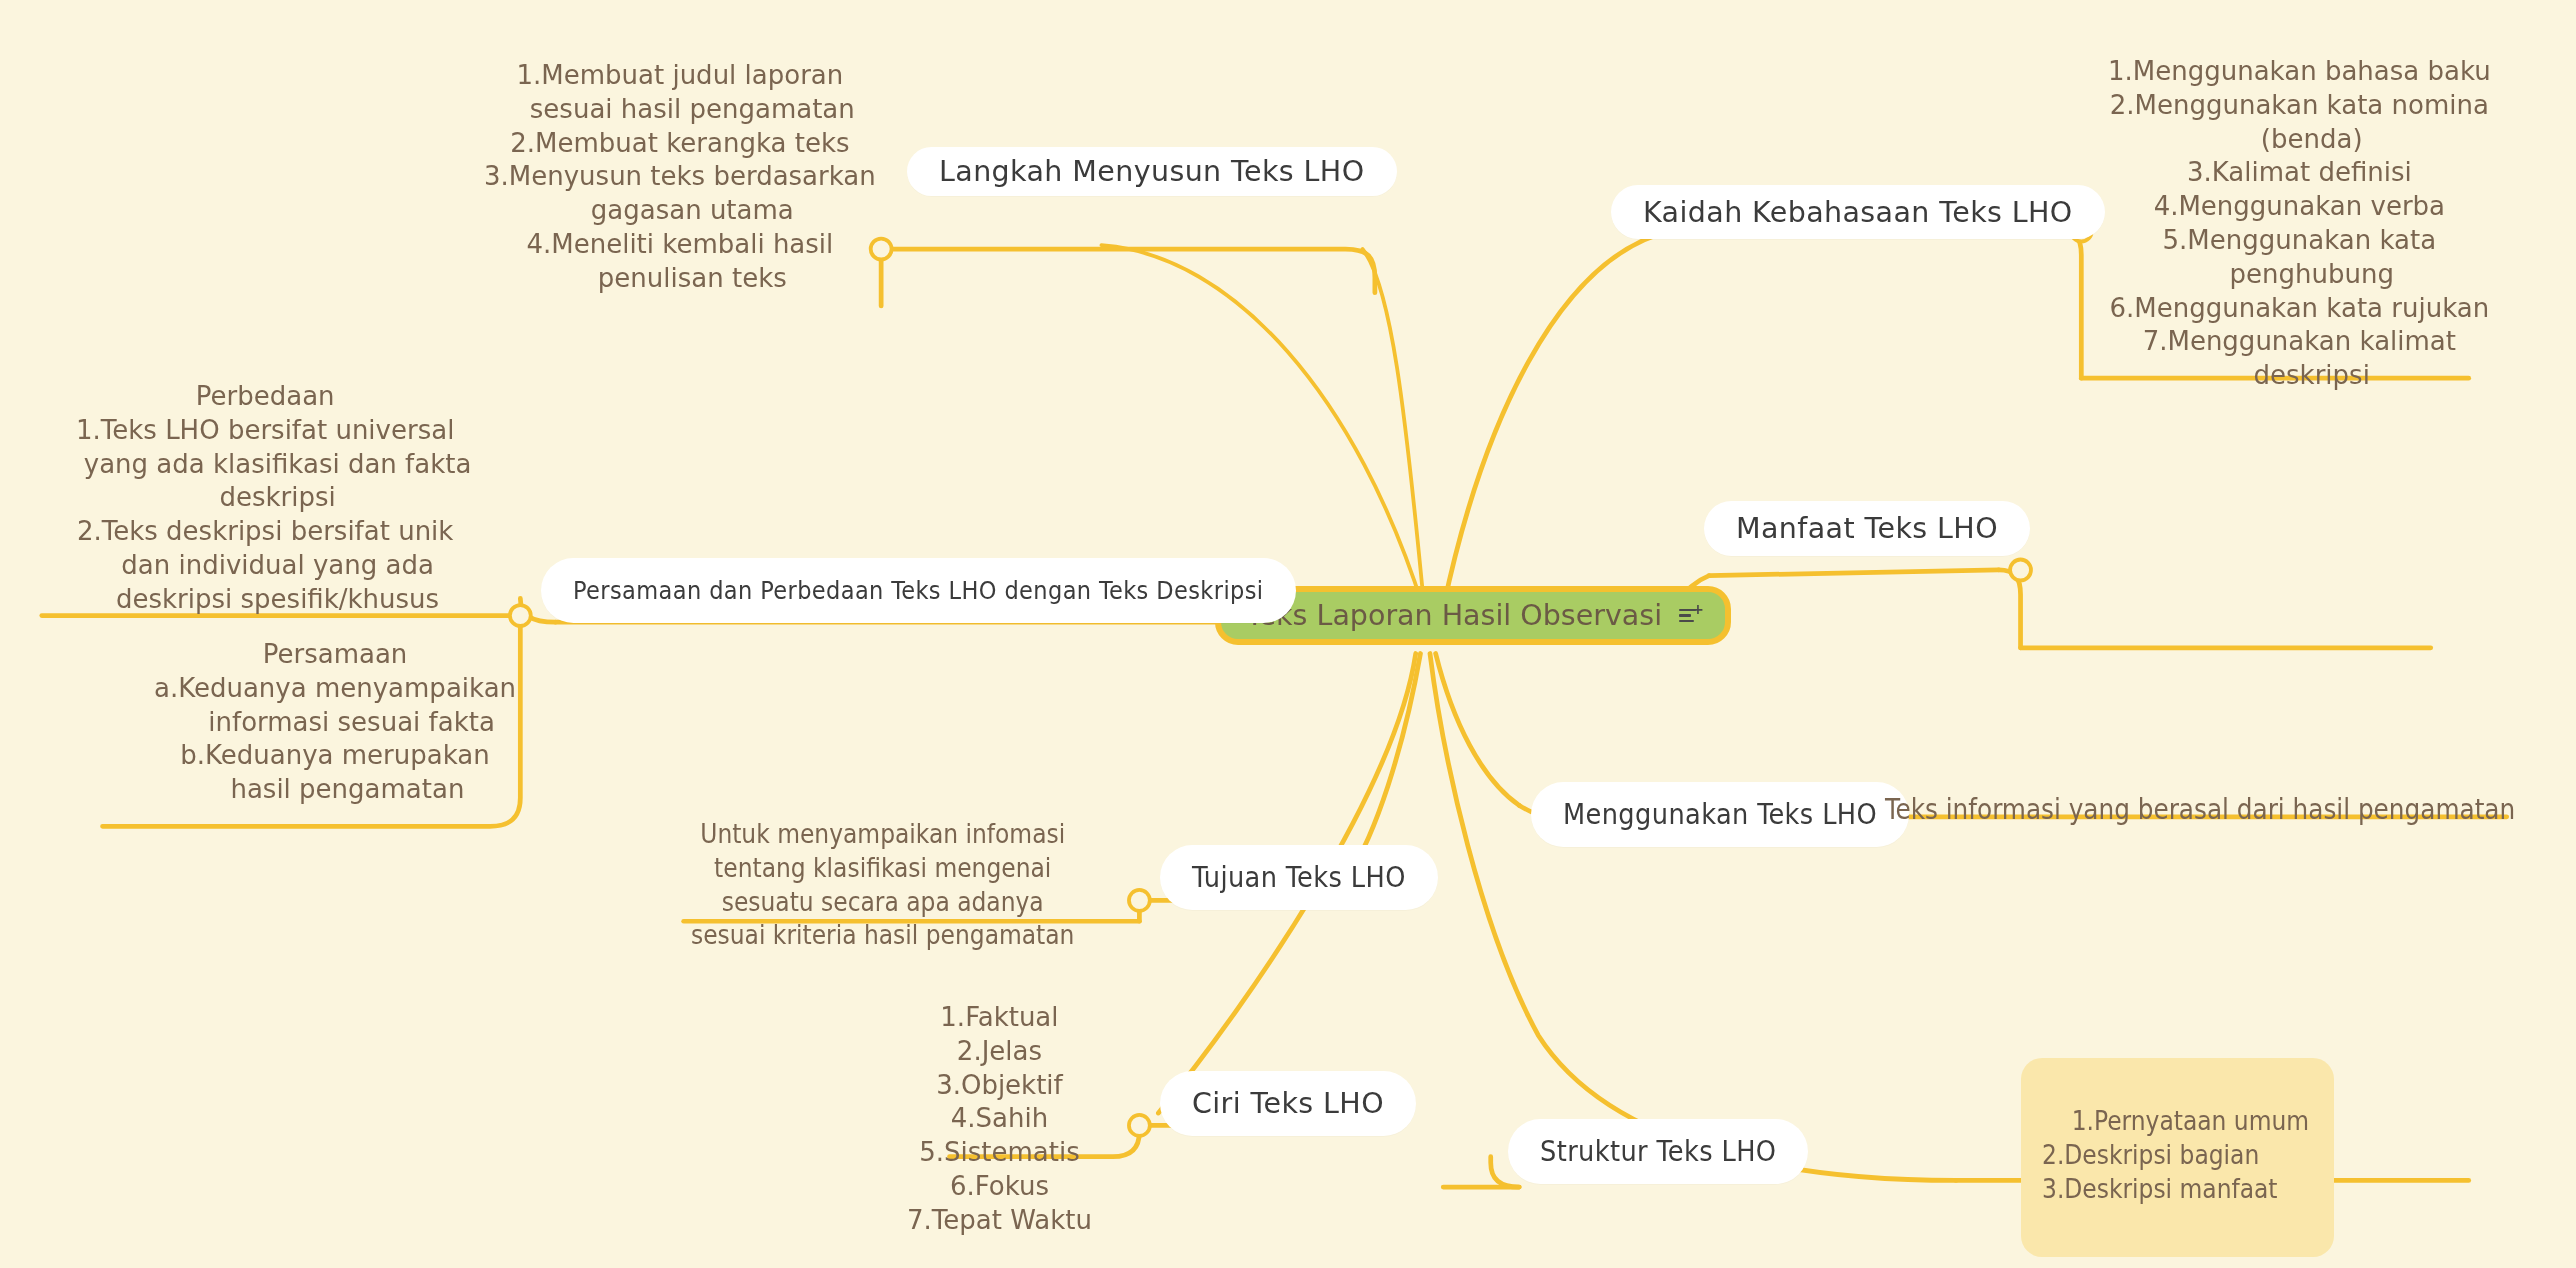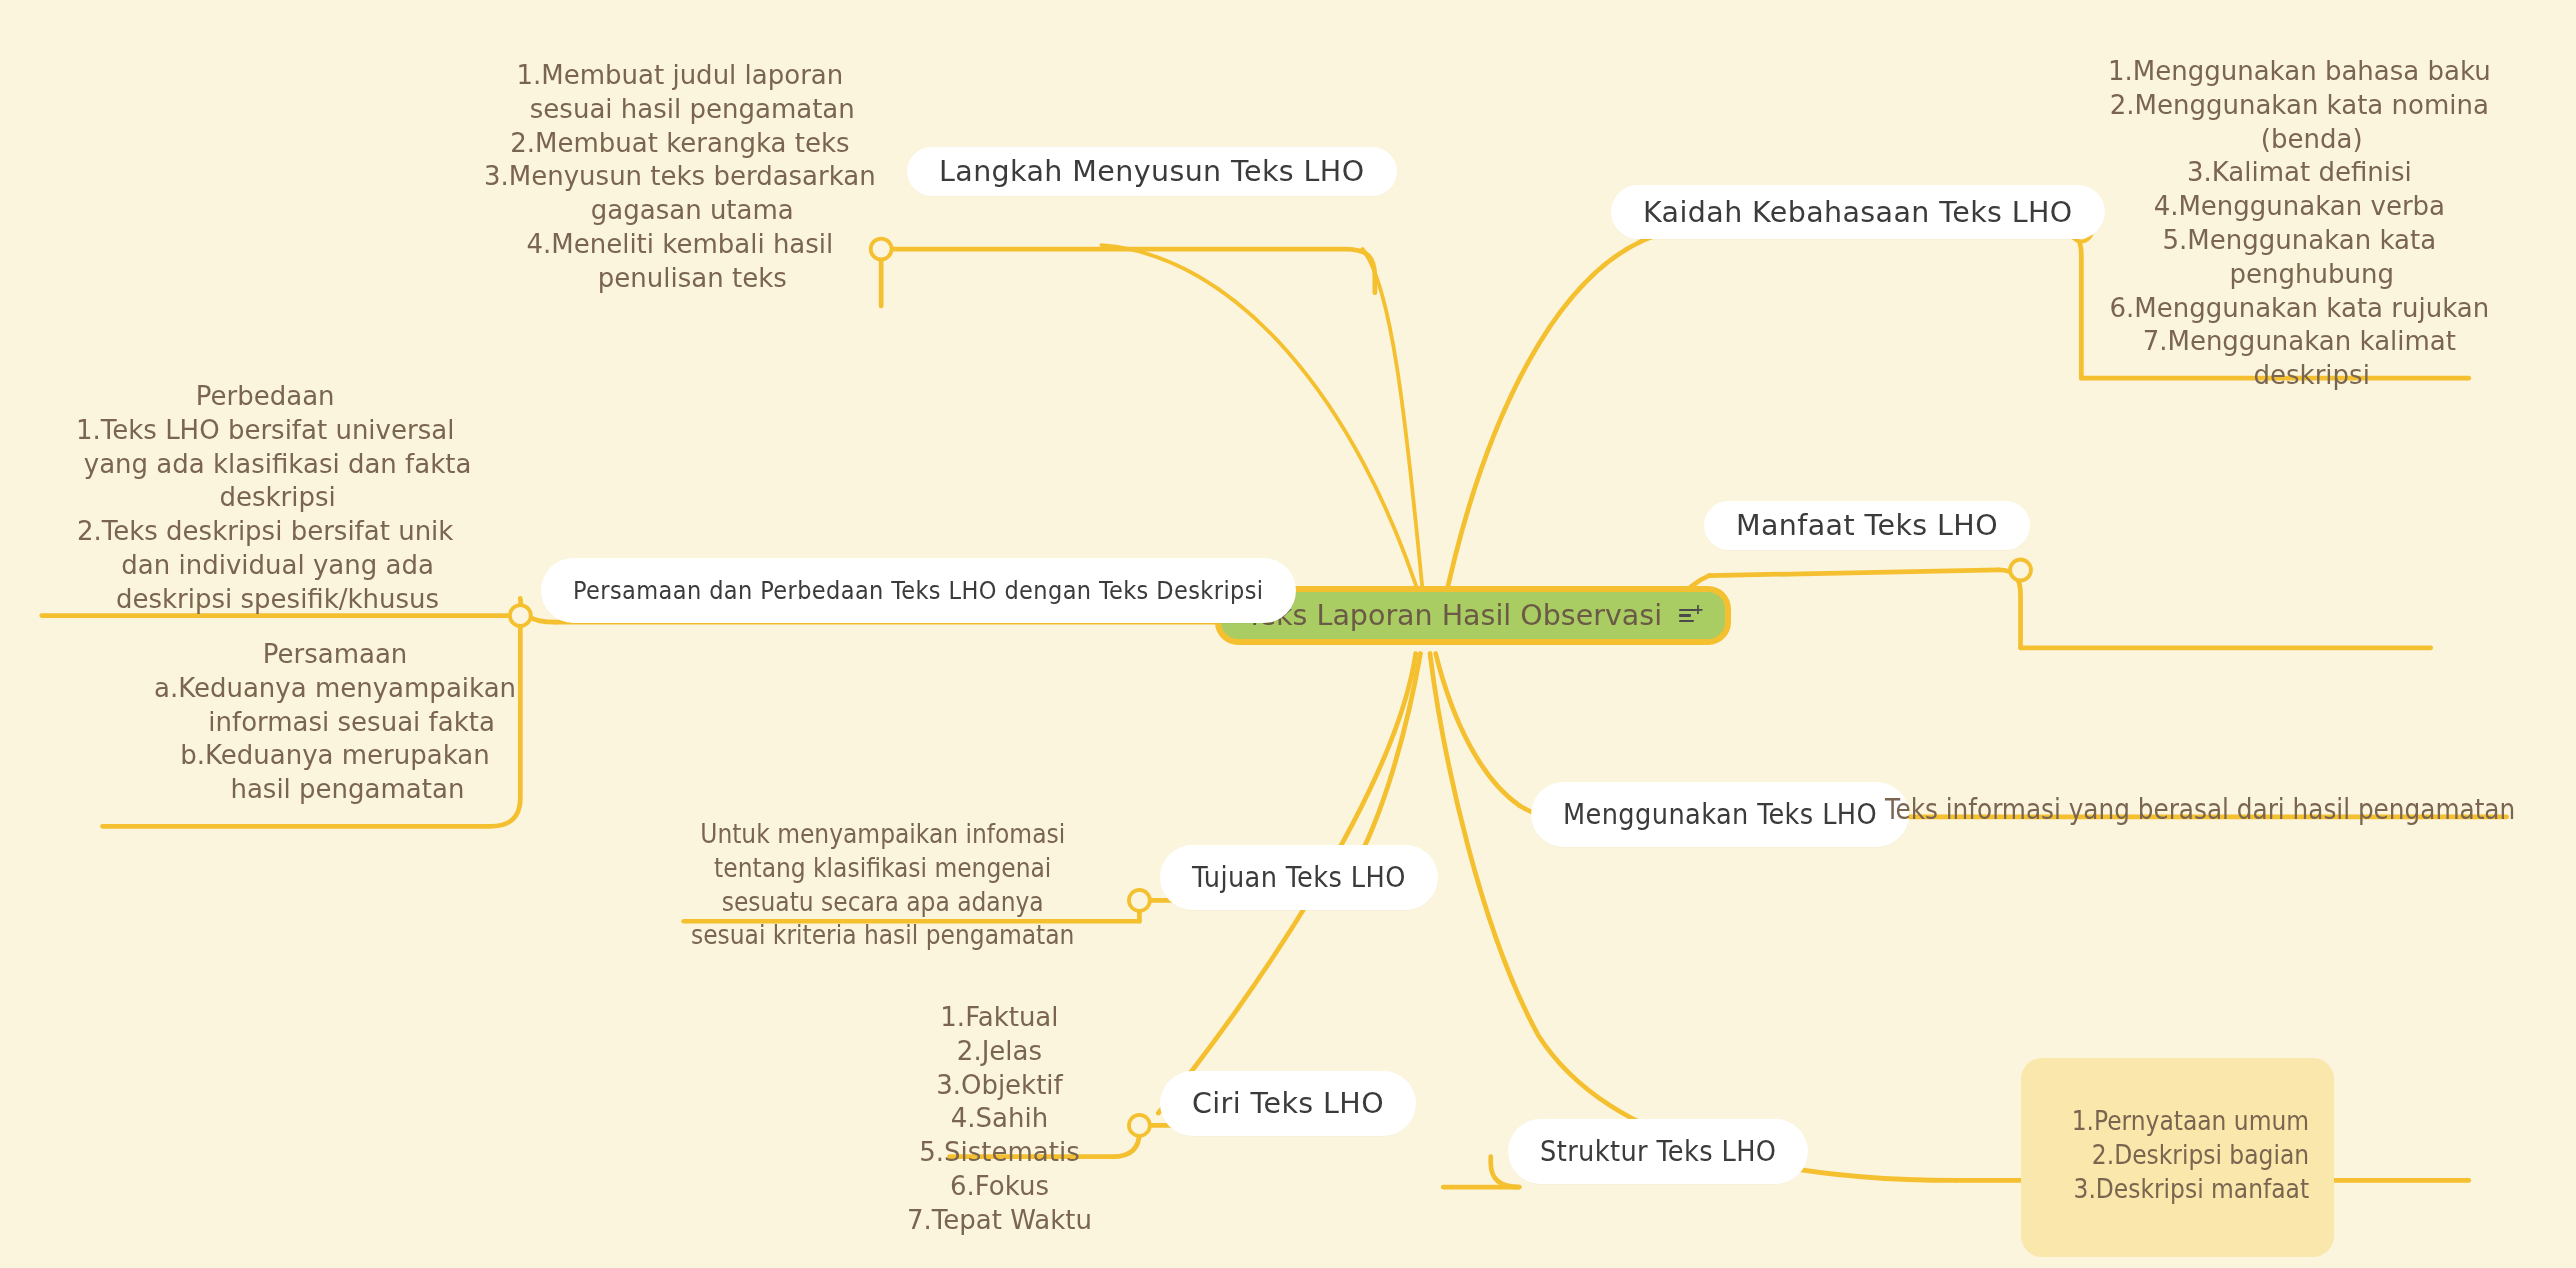--- a/index.html
+++ b/index.html
@@ -86,21 +86,20 @@
   .amberbox {
     position: absolute;
     background: #fae7ab;
     border-radius: 21px;
     padding: 13.3px 25px 17px 21px;
     color: #7a6550;
     font-size: 26px;
     line-height: 1.30;
     white-space: pre;
     font-family: "DejaVu Sans Condensed","Liberation Sans", sans-serif;
-    text-align: right;
   }
 </style>
 </head>
 <body>
 
 <div id="canvas">
 
   <svg class="wires" viewBox="0 0 2713 1336">
     <g fill="none" stroke="#f5c02f" stroke-width="4" stroke-linecap="round">
 
@@ -186,21 +185,21 @@
 2.Menggunakan kata nomina
    (benda)
 3.Kalimat definisi
 4.Menggunakan verba
 5.Menggunakan kata
    penghubung
 6.Menggunakan kata rujukan
 7.Menggunakan kalimat
    deskripsi</div>
 
-  <div class="pill" style="left:1704px; top:501px; height:49px;">
+  <div class="pill" style="left:1704px; top:501px; height:55px;">
     <span>Manfaat Teks LHO</span>
   </div>
 
   <div class="pill narrowfont" style="left:541px; top:558px; height:65px; font-size:25px;">
     <span>Persamaan dan Perbedaan Teks LHO dengan Teks Deskripsi</span>
   </div>
   <div class="note" style="left:59px; top:380px;">Perbedaan
 1.Teks LHO bersifat universal
    yang ada klasifikasi dan fakta
    deskripsi

